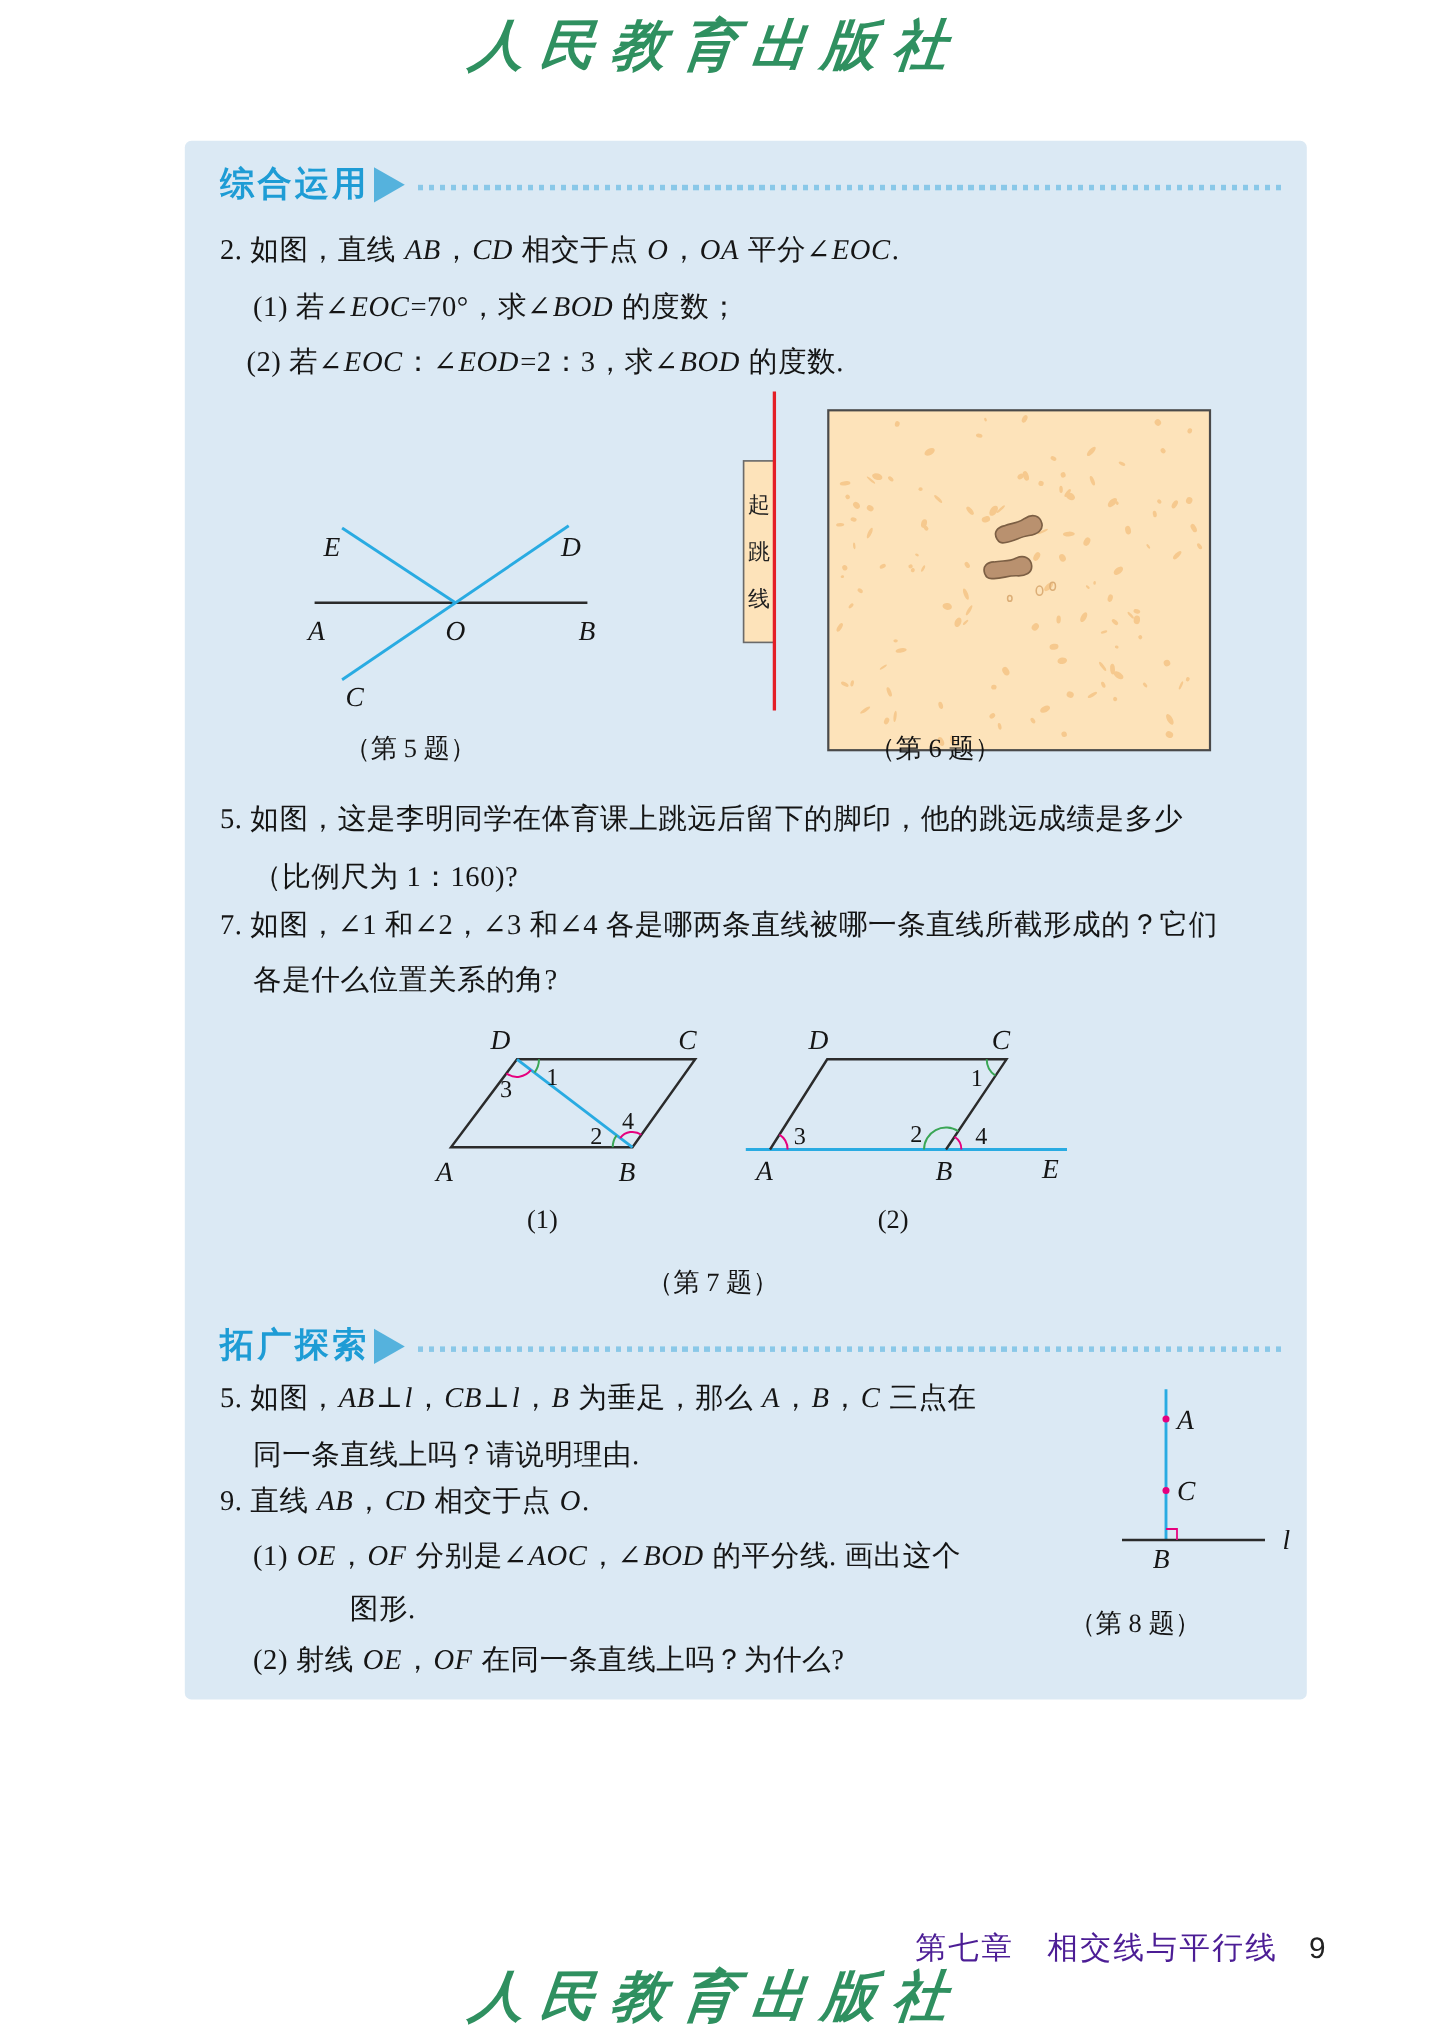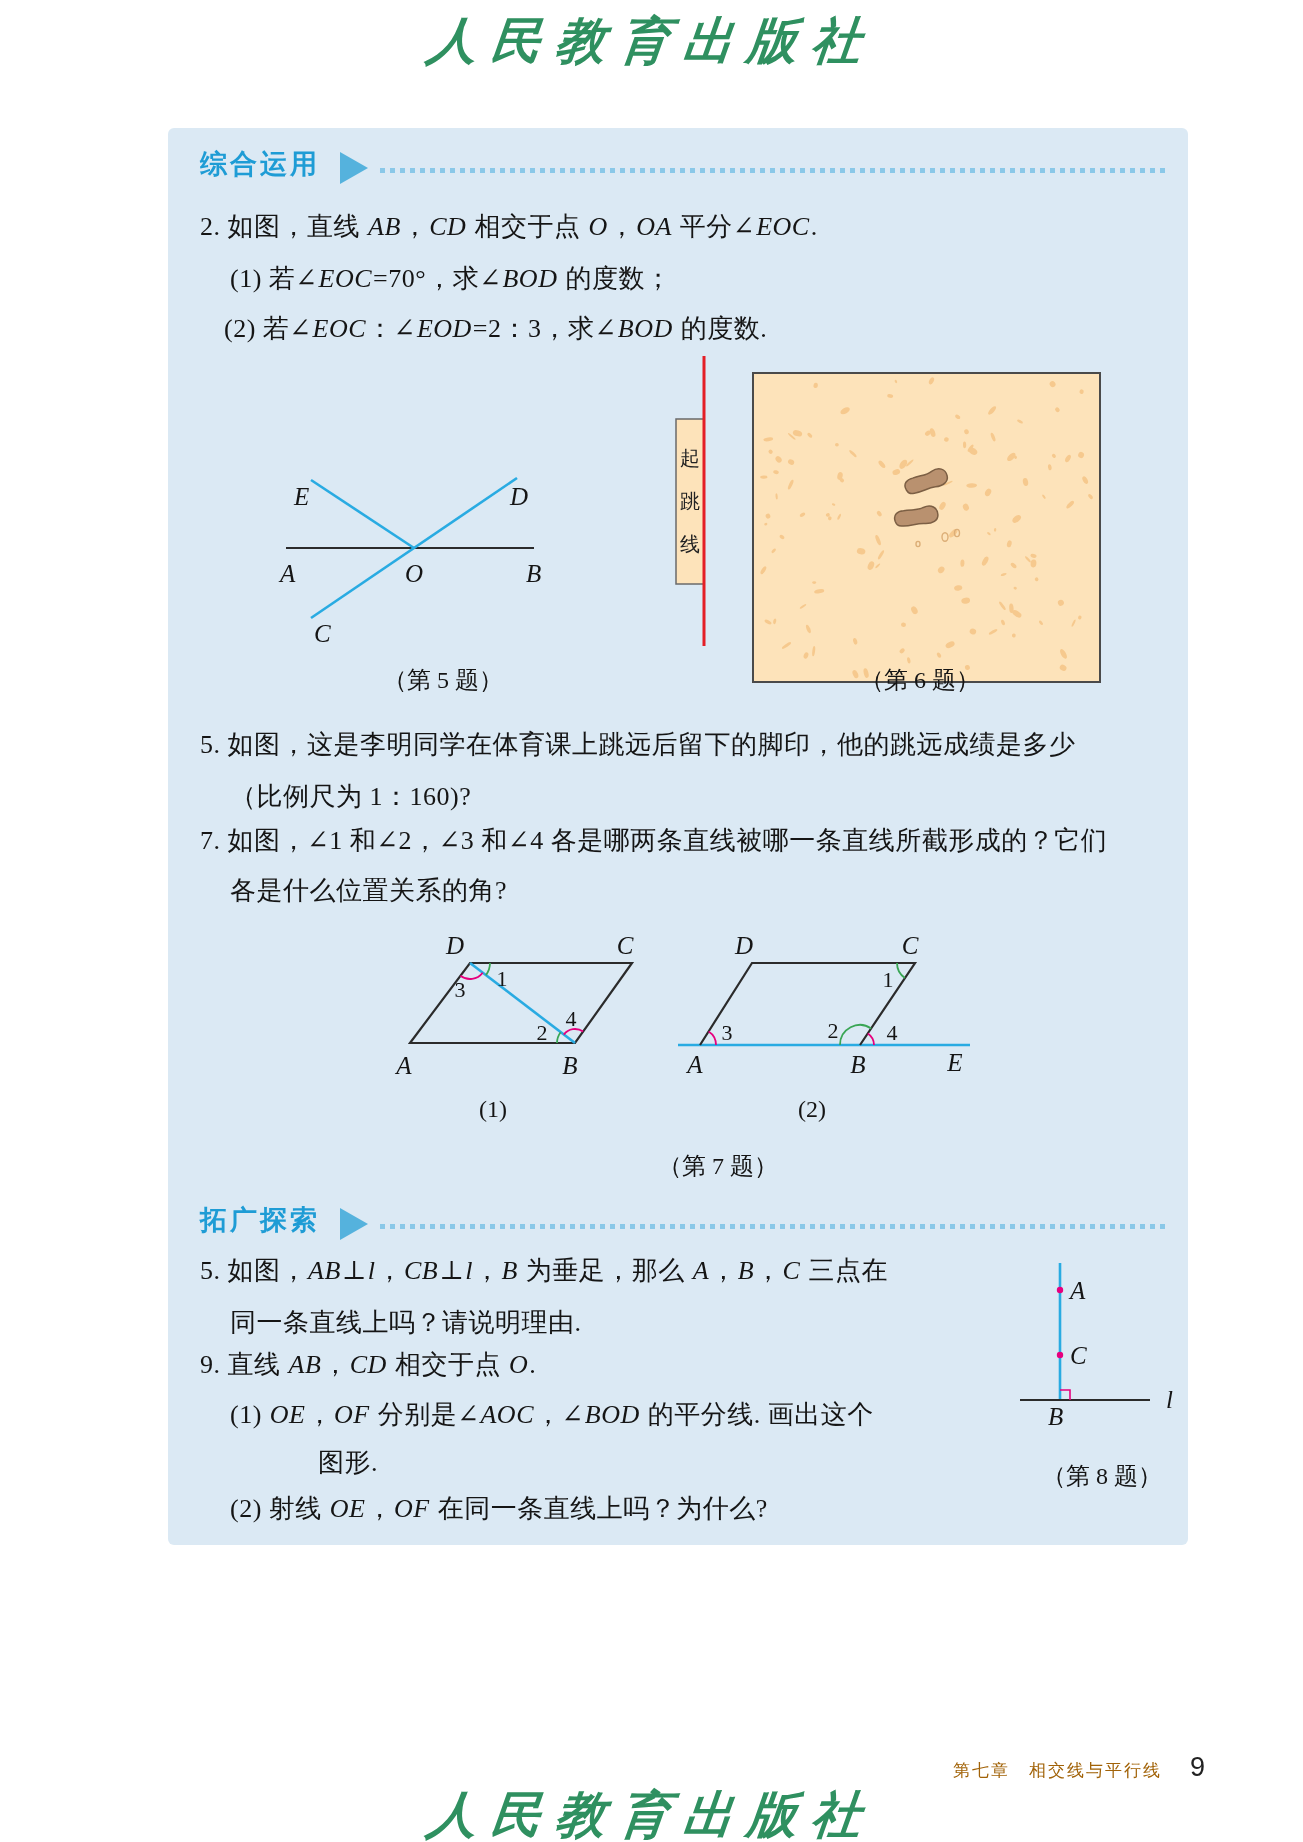--- a/index.html
+++ b/index.html
@@ -3,46 +3,46 @@
 <meta charset="utf-8">
 <style>
   html,body{margin:0;padding:0;}
   body{width:1303px;height:1842px;position:relative;background:#ffffff;
        font-family:"Liberation Serif","DejaVu Serif",serif;overflow:hidden;}
   .panel{position:absolute;left:168px;top:128px;width:1020px;height:1417px;
          background:var(--panel);border-radius:6px;}
   .wm{position:absolute;left:0;width:100%;text-align:center;color:var(--wm);
       font-size:50px;font-weight:bold;font-style:italic;letter-spacing:14px;
       transform:skewX(-6deg);white-space:nowrap;}
-  .sec{position:absolute;font-size:27px;font-weight:bold;color:var(--accent);
+  .sec{position:absolute;font-size:31px;font-weight:bold;color:var(--accent);
        font-family:"Liberation Sans","DejaVu Sans",sans-serif;letter-spacing:3px;white-space:nowrap;}
   .tri{position:absolute;width:0;height:0;border-top:16px solid transparent;
        border-bottom:16px solid transparent;border-left:28px solid var(--tri);}
   .dots{position:absolute;height:5px;
         background-image:repeating-linear-gradient(90deg,var(--dot) 0px,var(--dot) 5px,transparent 5px,transparent 10px);}
   .line{position:absolute;font-size:26px;color:#151515;white-space:nowrap;line-height:30px;letter-spacing:0.5px;}
   .mi{font-style:italic;padding:0 1px;text-align:right;}
-  .cap{position:absolute;font-size:24px;color:#151515;text-align:right;width:190px;white-space:nowrap;}
+  .cap{position:absolute;font-size:24px;color:#151515;text-align:left;width:190px;white-space:nowrap;}
   .sub{position:absolute;font-size:24px;color:#151515;text-align:center;width:120px;}
   .fig{position:absolute;}
   .st-black{stroke:#2b2b2b;stroke-width:2.2;fill:none;}
   .st-cyan{stroke:var(--cyan);stroke-width:2.6;fill:none;}
   .st-red{stroke:var(--red);stroke-width:3;fill:none;}
   .st-green{stroke:var(--green);stroke-width:1.8;fill:none;}
   .st-pink{stroke:var(--pink);stroke-width:1.8;fill:none;}
   .vlabel{font-size:25px;font-style:italic;fill:#151515;font-family:"Liberation Serif","DejaVu Serif",serif;}
   .alabel{font-size:22px;fill:#151515;text-anchor:middle;font-family:"Liberation Serif","DejaVu Serif",serif;}
   .sandrect{fill:var(--sand);stroke:#4a4a4a;stroke-width:2;}
   .board{fill:var(--sand);stroke:#6a6a6a;stroke-width:1.5;}
   .boardtxt{font-size:20px;fill:#222;text-anchor:middle;}
   .fp{fill:var(--fp);stroke:#7c5f44;stroke-width:1.5;}
   .toedot{fill:none;stroke:#dcae77;stroke-width:1.4;}
   .footer{position:absolute;top:1752px;left:600px;width:605px;display:flex;
           justify-content:flex-end;align-items:baseline;gap:28px;}
-  .footer .chap{font-size:17px;color:#a16207;letter-spacing:2px;}
+  .footer .chap{font-size:28px;color:#4c1d95;letter-spacing:2px;}
   .footer .pnum{font-size:27px;color:#222;font-family:"Liberation Sans","DejaVu Sans",sans-serif;}
 </style>
 </head>
 <body>
 
 <div class="wm" style="top:8px">人民教育出版社</div>
 
 <div class="panel"></div>
 
 <div class="sec" style="left:200px;top:146px">综合运用</div>

